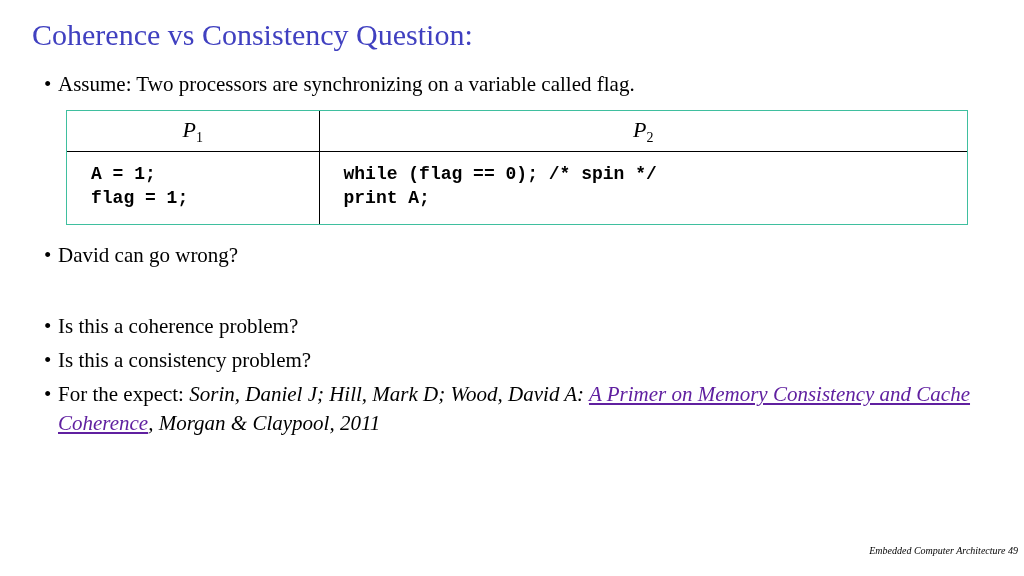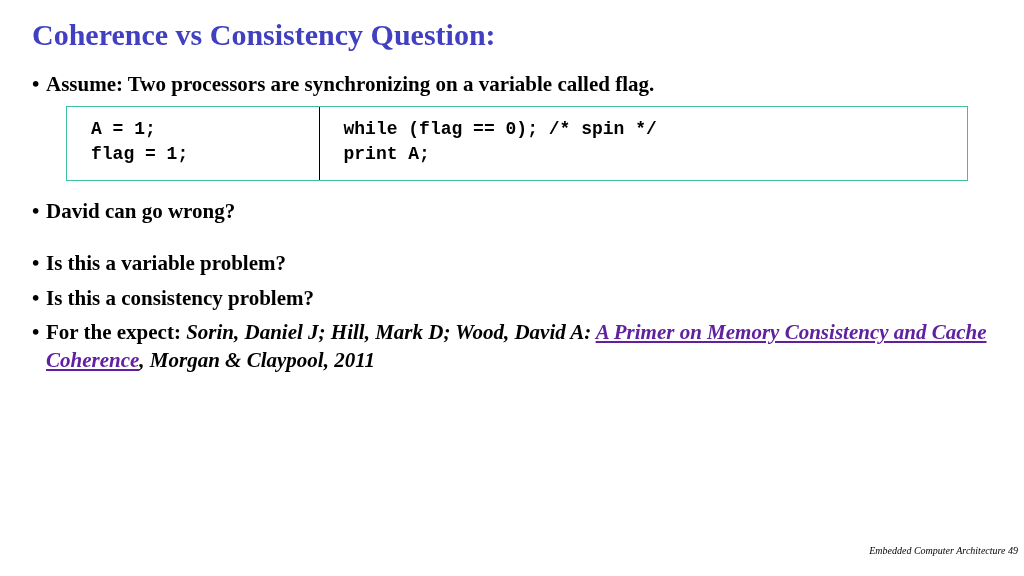--- a/index.html
+++ b/index.html
@@ -11,28 +11,27 @@
     background: #ffffff;
     position: relative;
     overflow: hidden;
   }
   .slide {
     padding: 18px 32px 0 32px;
   }
   .title {
     color: #4040c0;
     font-size: 30px;
-    font-weight: bold;
+    font-weight: normal;
     margin: 0 0 18px 0;
   }
   .bullets {
-    margin: 0;
+    margin: 12px;
     padding: 0;
     list-style: none;
-    font-weight: bold;
   }
   .bullets > li {
     font-size: 21px;
     color: #000000;
     margin: 0 0 6px 0;
     padding-left: 14px;
     position: relative;
     line-height: 1.35;
   }
   .bullets > li::before {
@@ -122,38 +121,46 @@
 
   <ul class="bullets">
     <li>
       <span>Assume: Two processors are synchronizing on a variable called flag.</span>
     </li>
   </ul>
 
   <div class="codebox">
     <table>
       <tbody>
+          <tr>
+        <th class="left">
+          <span>P</span><span class="subnum">1</span>
+        </th>
+        <th>
+          <span>P</span><span class="subnum">2</span>
+        </th>
+      </tr>
       <tr>
         <td class="left">A = 1;
 flag = 1;</td>
         <td>while (flag == 0); /* spin */
 print A;</td>
       </tr>
     </tbody>
       </table>
   </div>
 
   <ul class="bullets">
     <li>David can go wrong?</li>
   </ul>
 
   <div class="spacer"></div>
 
   <ul class="bullets">
-    <li>Is this a variable problem?</li>
+    <li>Is this a coherence problem?</li>
     <li>Is this a consistency problem?</li>
     <li>
       <span>For the expect: </span><span class="ital">Sorin, Daniel J; Hill, Mark D; Wood, David A: </span><span class="link">A Primer on Memory Consistency and Cache Coherence</span><span class="ital">, Morgan &amp; Claypool, 2011</span>
     </li>
   </ul>
 </div>
 
 <div class="footer">Embedded Computer Architecture  49</div>
 
 </body></html>

